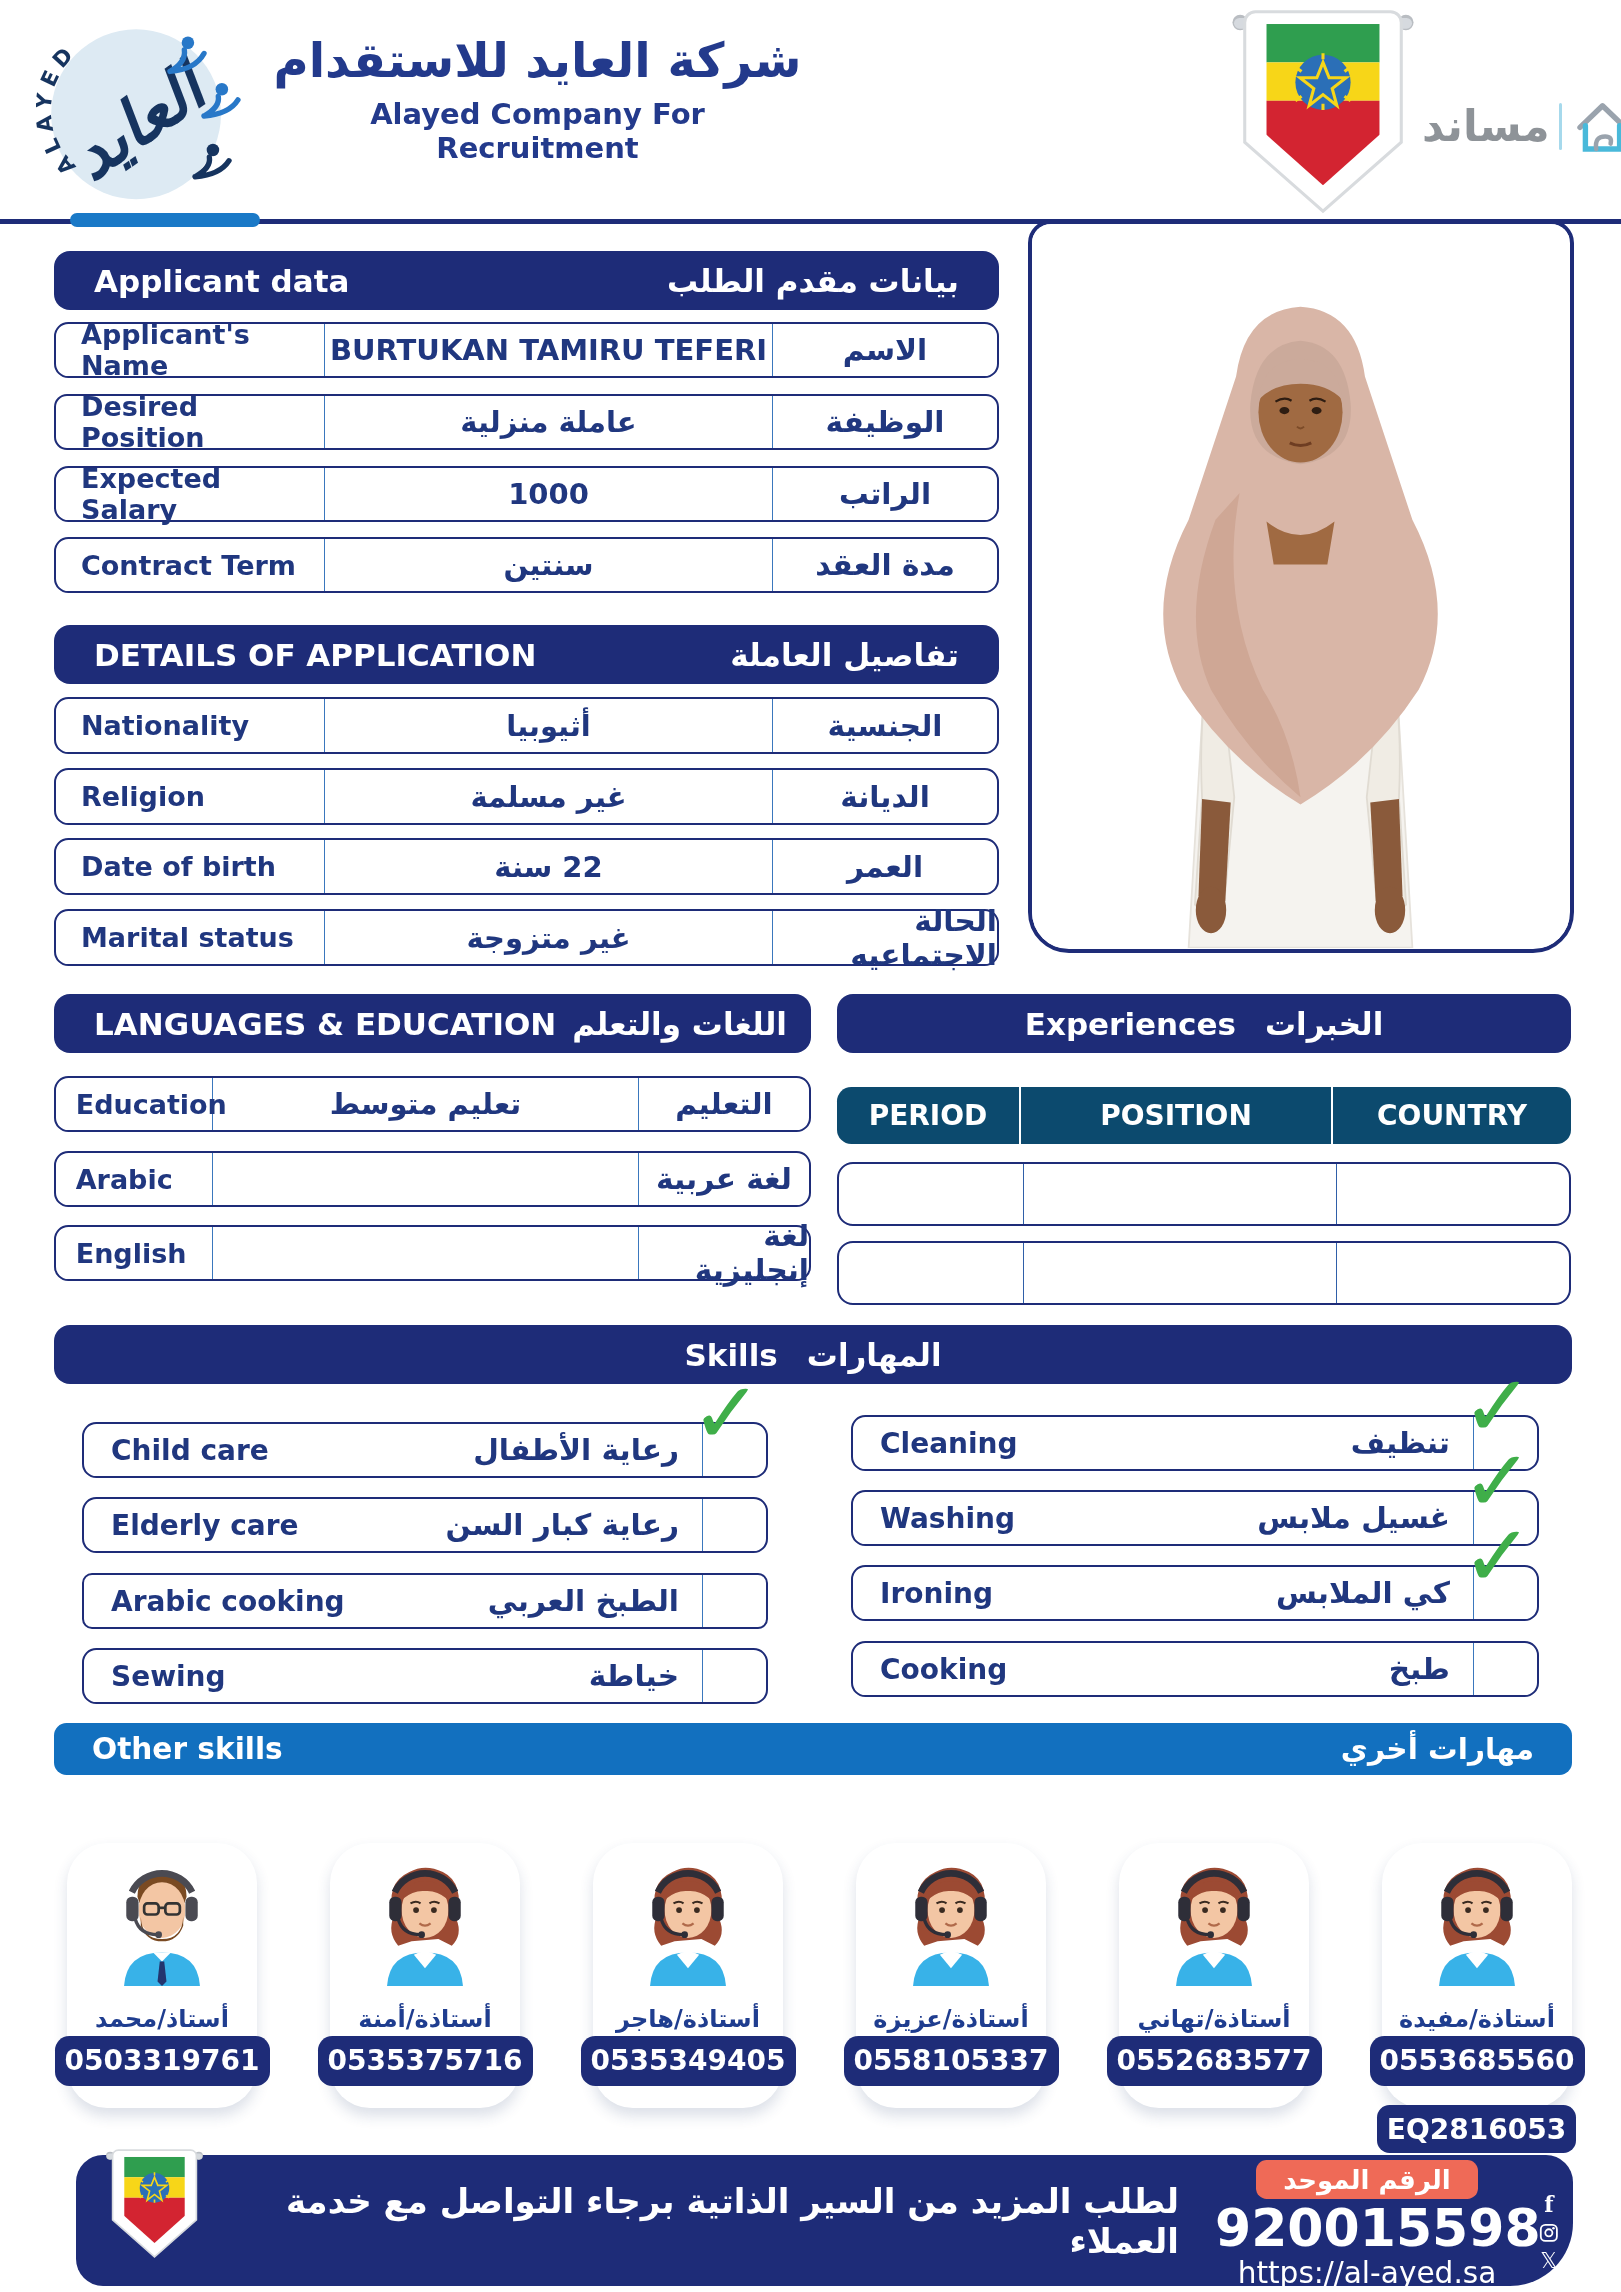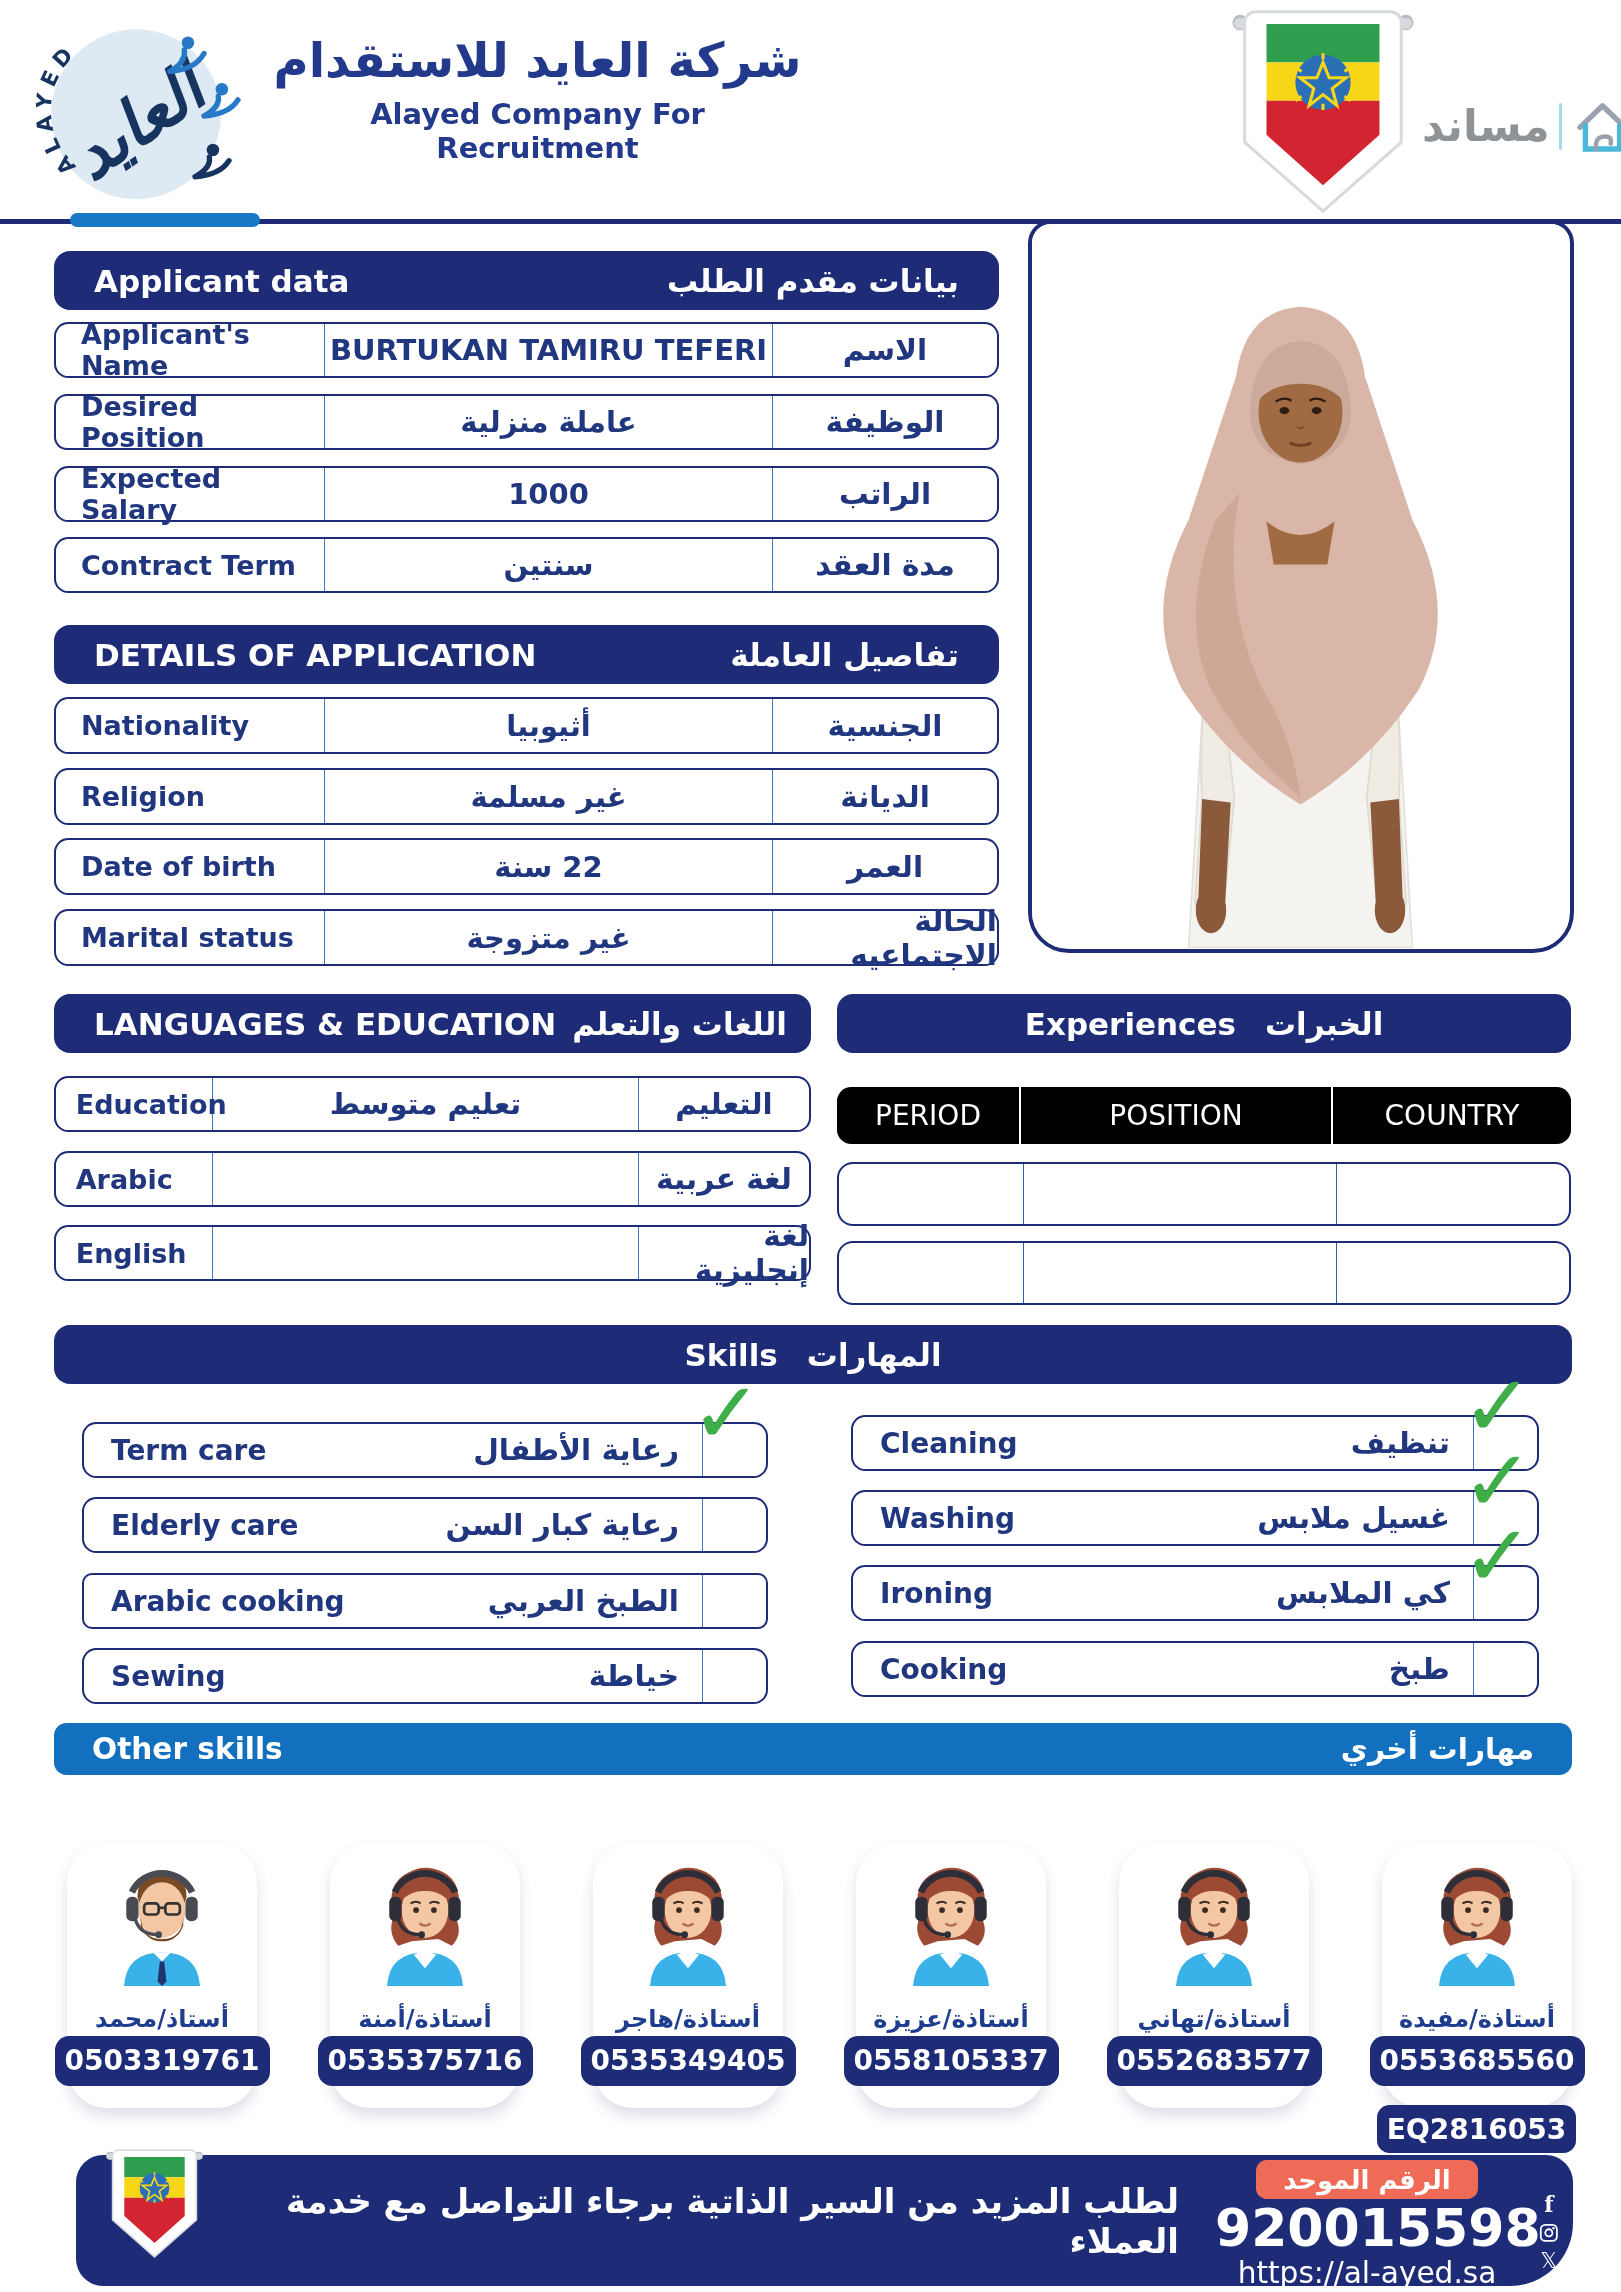--- a/index.html
+++ b/index.html
@@ -36,22 +36,22 @@
   .cv{flex:1;display:flex;align-items:center;justify-content:center;font-size:29px;font-weight:600;}
   .ca{width:224px;border-left:1.8px solid #3a77bd;display:flex;align-items:center;justify-content:center;
       font-size:29.6px;font-weight:600;direction:rtl;}
 
   .lang-row{position:absolute;left:54px;width:757px;height:56px;border:2.7px solid #1e2c78;
             border-radius:14.3px;background:#fff;display:flex;align-items:stretch;box-sizing:border-box;}
   .lang-row .cl{width:157px;padding-left:19.7px;}
   .lang-row .ca{width:170px;}
 
   
-  .period-bar{position:absolute;left:837px;top:1087px;width:734px;height:57px;background:#000000;
-              border-radius:14.3px;display:flex;color:#fff;font-size:28px;font-weight:normal;overflow:hidden;}
+  .period-bar{position:absolute;left:837px;top:1087px;width:734px;height:57px;background:#0c4a6e;
+              border-radius:14.3px;display:flex;color:#fff;font-size:28px;font-weight:bold;overflow:hidden;}
   .period-bar .pc{display:flex;align-items:center;justify-content:center;box-sizing:border-box;}
   .pc1{width:184px;border-right:2.7px solid #fff;}
   .pc2{width:312px;border-right:2.7px solid #fff;}
   .pc3{flex:1;}
   .exp-row{position:absolute;left:837px;width:734px;height:64px;border:2.7px solid #1e2c78;border-radius:16px;
            background:#fff;display:flex;box-sizing:border-box;}
   .exp-row .ec1{width:184px;border-right:1.8px solid #2f5fa8;}
   .exp-row .ec2{width:312px;border-right:1.8px solid #2f5fa8;}
   .exp-row .ec3{flex:1;}
 
@@ -317,21 +317,21 @@
     <div class="ec2"></div>
     <div class="ec3"></div>
   </div>
 
   <div class="bar centered" style="left:54px;top:1325px;width:1518px;">
     <span class="sp">Skills</span>
     <span class="sp" dir="rtl">المهارات</span>
   </div>
 
   <div class="skill-box" style="left:82px;top:1422px;width:686px;">
-    <span class="sk-en">Term care</span>
+    <span class="sk-en">Child care</span>
     <span class="sk-ar" dir="rtl">رعاية الأطفال</span>
     <span class="sk-check">
         <span class="check">✓</span>
       </span>
   </div>
   <div class="skill-box" style="left:82px;top:1497px;width:686px;">
     <span class="sk-en">Elderly care</span>
     <span class="sk-ar" dir="rtl">رعاية كبار السن</span>
     <span class="sk-check"></span>
   </div>

